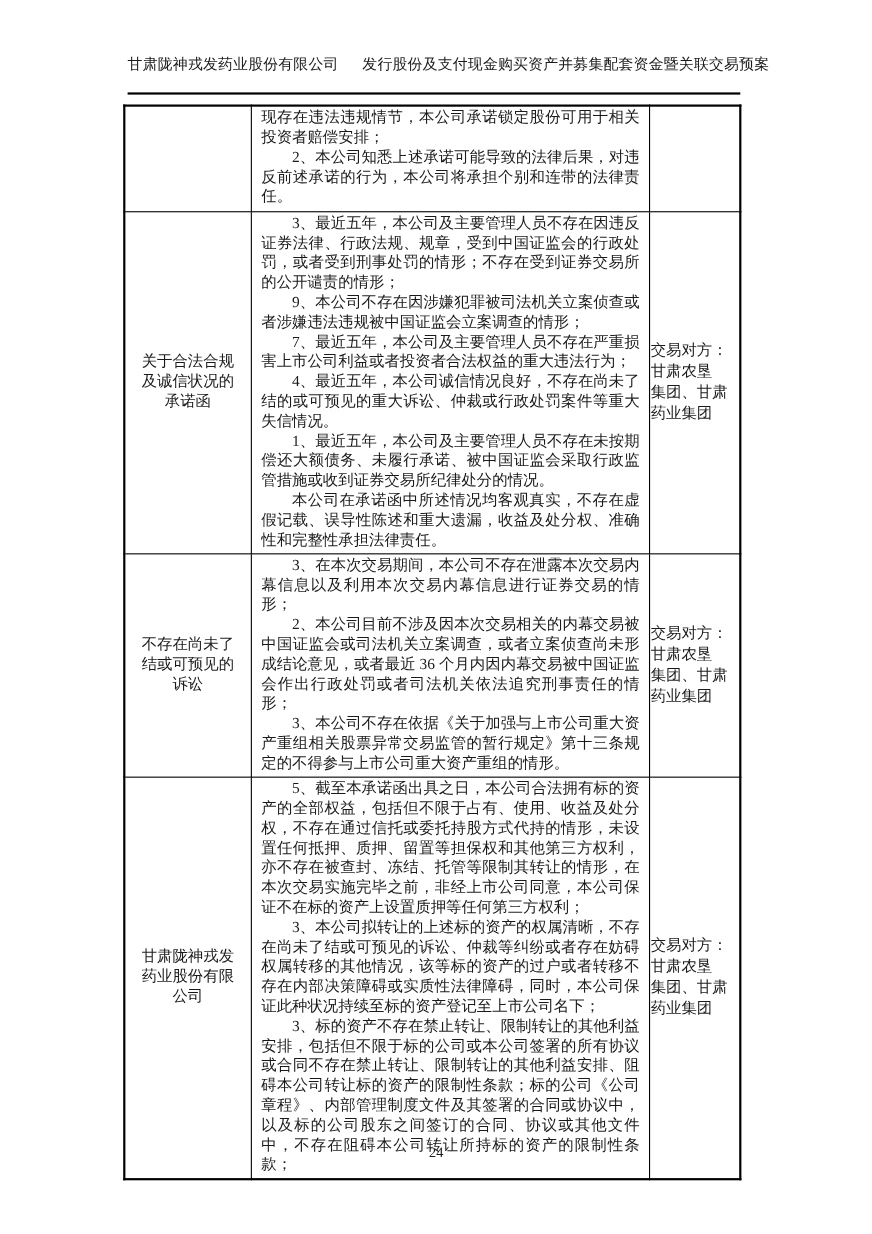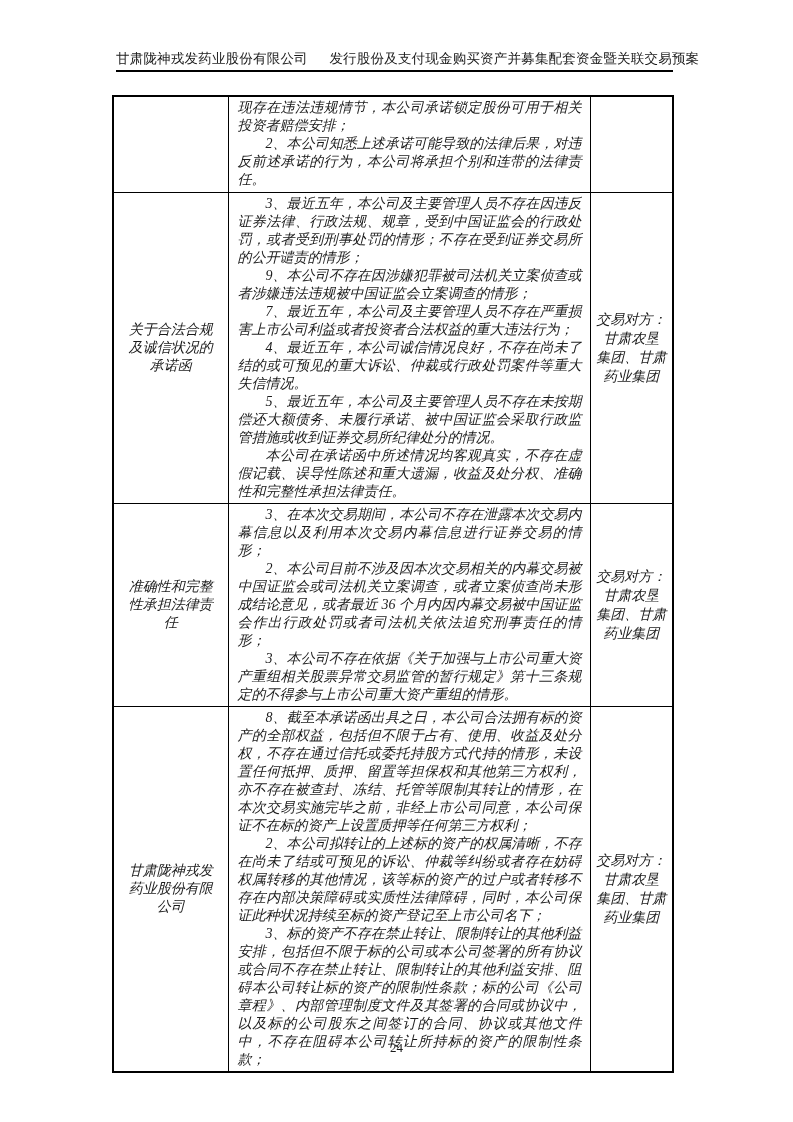--- a/index.html
+++ b/index.html
@@ -13,34 +13,33 @@
   .page { position: absolute; inset: 0; background: #fff; }
 
   
   .doc-header {
     position: absolute;
     left: 116px; top: 50px; width: 557px;
     text-align: center;
     font-size: 13.5px;
     letter-spacing: 0.2px;
     border-bottom: 2px solid #000;
-    padding-bottom: 2px;
+    padding-bottom: 16px;
     white-space: nowrap;
   }
   .doc-header .title-gap { display: inline-block; width: 1.6em; }
 
   
   table.commitments {
     position: absolute;
     left: 112px; top: 95px;
     width: 560px;
     border-collapse: collapse;
     table-layout: fixed;
     border: 2px solid #000;
-    font-style: italic;
   }
   table.commitments td {
     border: 1px solid #000;
     font-size: 14px;
     line-height: 18px;
     vertical-align: middle;
     overflow: hidden;
   }
   tr.r1 { height: 96px; }
   tr.r2 { height: 307px; }
@@ -58,21 +57,21 @@
     text-align: justify;
     padding: 2px 8px 2px 9px;
   }
   td.content-cell p {
     margin: 0;
     text-indent: 2em;
   }
   td.content-cell p.no-indent { text-indent: 0; }
   td.party-cell {
     width: 82px;
-    text-align: center;
+    text-align: left;
     padding: 2px 1px;
   }
   td.party-cell div { line-height: 19px; }
 
   
   .doc-footer {
     position: absolute;
     left: 0; top: 1040px; width: 100%;
     text-align: center;
     font-size: 13px;
@@ -102,49 +101,49 @@
           </td>
           <td class="party-cell"></td>
         </tr>
         <tr class="r2">
           <td class="label-cell">关于合法合规及诚信状况的承诺函</td>
           <td class="content-cell">
             <p>3、最近五年，本公司及主要管理人员不存在因违反证券法律、行政法规、规章，受到中国证监会的行政处罚，或者受到刑事处罚的情形；不存在受到证券交易所的公开谴责的情形；</p>
             <p>9、本公司不存在因涉嫌犯罪被司法机关立案侦查或者涉嫌违法违规被中国证监会立案调查的情形；</p>
             <p>7、最近五年，本公司及主要管理人员不存在严重损害上市公司利益或者投资者合法权益的重大违法行为；</p>
             <p>4、最近五年，本公司诚信情况良好，不存在尚未了结的或可预见的重大诉讼、仲裁或行政处罚案件等重大失信情况。</p>
-            <p>5、最近五年，本公司及主要管理人员不存在未按期偿还大额债务、未履行承诺、被中国证监会采取行政监管措施或收到证券交易所纪律处分的情况。</p>
+            <p>1、最近五年，本公司及主要管理人员不存在未按期偿还大额债务、未履行承诺、被中国证监会采取行政监管措施或收到证券交易所纪律处分的情况。</p>
             <p>本公司在承诺函中所述情况均客观真实，不存在虚假记载、误导性陈述和重大遗漏，收益及处分权、准确性和完整性承担法律责任。</p>
           </td>
           <td class="party-cell">
             <div>交易对方：</div>
             <div>甘肃农垦</div>
             <div>集团、甘肃</div>
             <div>药业集团</div>
           </td>
         </tr>
         <tr class="r3">
-          <td class="label-cell">准确性和完整性承担法律责任</td>
+          <td class="label-cell">不存在尚未了结或可预见的诉讼</td>
           <td class="content-cell">
             <p>3、在本次交易期间，本公司不存在泄露本次交易内幕信息以及利用本次交易内幕信息进行证券交易的情形；</p>
             <p>2、本公司目前不涉及因本次交易相关的内幕交易被中国证监会或司法机关立案调查，或者立案侦查尚未形成结论意见，或者最近 36 个月内因内幕交易被中国证监会作出行政处罚或者司法机关依法追究刑事责任的情形；</p>
             <p>3、本公司不存在依据《关于加强与上市公司重大资产重组相关股票异常交易监管的暂行规定》第十三条规定的不得参与上市公司重大资产重组的情形。</p>
           </td>
           <td class="party-cell">
             <div>交易对方：</div>
             <div>甘肃农垦</div>
             <div>集团、甘肃</div>
             <div>药业集团</div>
           </td>
         </tr>
         <tr class="r4">
           <td class="label-cell">甘肃陇神戎发药业股份有限公司</td>
           <td class="content-cell">
-            <p>8、截至本承诺函出具之日，本公司合法拥有标的资产的全部权益，包括但不限于占有、使用、收益及处分权，不存在通过信托或委托持股方式代持的情形，未设置任何抵押、质押、留置等担保权和其他第三方权利，亦不存在被查封、冻结、托管等限制其转让的情形，在本次交易实施完毕之前，非经上市公司同意，本公司保证不在标的资产上设置质押等任何第三方权利；</p>
-            <p>2、本公司拟转让的上述标的资产的权属清晰，不存在尚未了结或可预见的诉讼、仲裁等纠纷或者存在妨碍权属转移的其他情况，该等标的资产的过户或者转移不存在内部决策障碍或实质性法律障碍，同时，本公司保证此种状况持续至标的资产登记至上市公司名下；</p>
+            <p>5、截至本承诺函出具之日，本公司合法拥有标的资产的全部权益，包括但不限于占有、使用、收益及处分权，不存在通过信托或委托持股方式代持的情形，未设置任何抵押、质押、留置等担保权和其他第三方权利，亦不存在被查封、冻结、托管等限制其转让的情形，在本次交易实施完毕之前，非经上市公司同意，本公司保证不在标的资产上设置质押等任何第三方权利；</p>
+            <p>3、本公司拟转让的上述标的资产的权属清晰，不存在尚未了结或可预见的诉讼、仲裁等纠纷或者存在妨碍权属转移的其他情况，该等标的资产的过户或者转移不存在内部决策障碍或实质性法律障碍，同时，本公司保证此种状况持续至标的资产登记至上市公司名下；</p>
             <p>3、标的资产不存在禁止转让、限制转让的其他利益安排，包括但不限于标的公司或本公司签署的所有协议或合同不存在禁止转让、限制转让的其他利益安排、阻碍本公司转让标的资产的限制性条款；标的公司《公司章程》、内部管理制度文件及其签署的合同或协议中，以及标的公司股东之间签订的合同、协议或其他文件中，不存在阻碍本公司转让所持标的资产的限制性条款；</p>
           </td>
           <td class="party-cell">
             <div>交易对方：</div>
             <div>甘肃农垦</div>
             <div>集团、甘肃</div>
             <div>药业集团</div>
           </td>
         </tr>
       </tbody>

